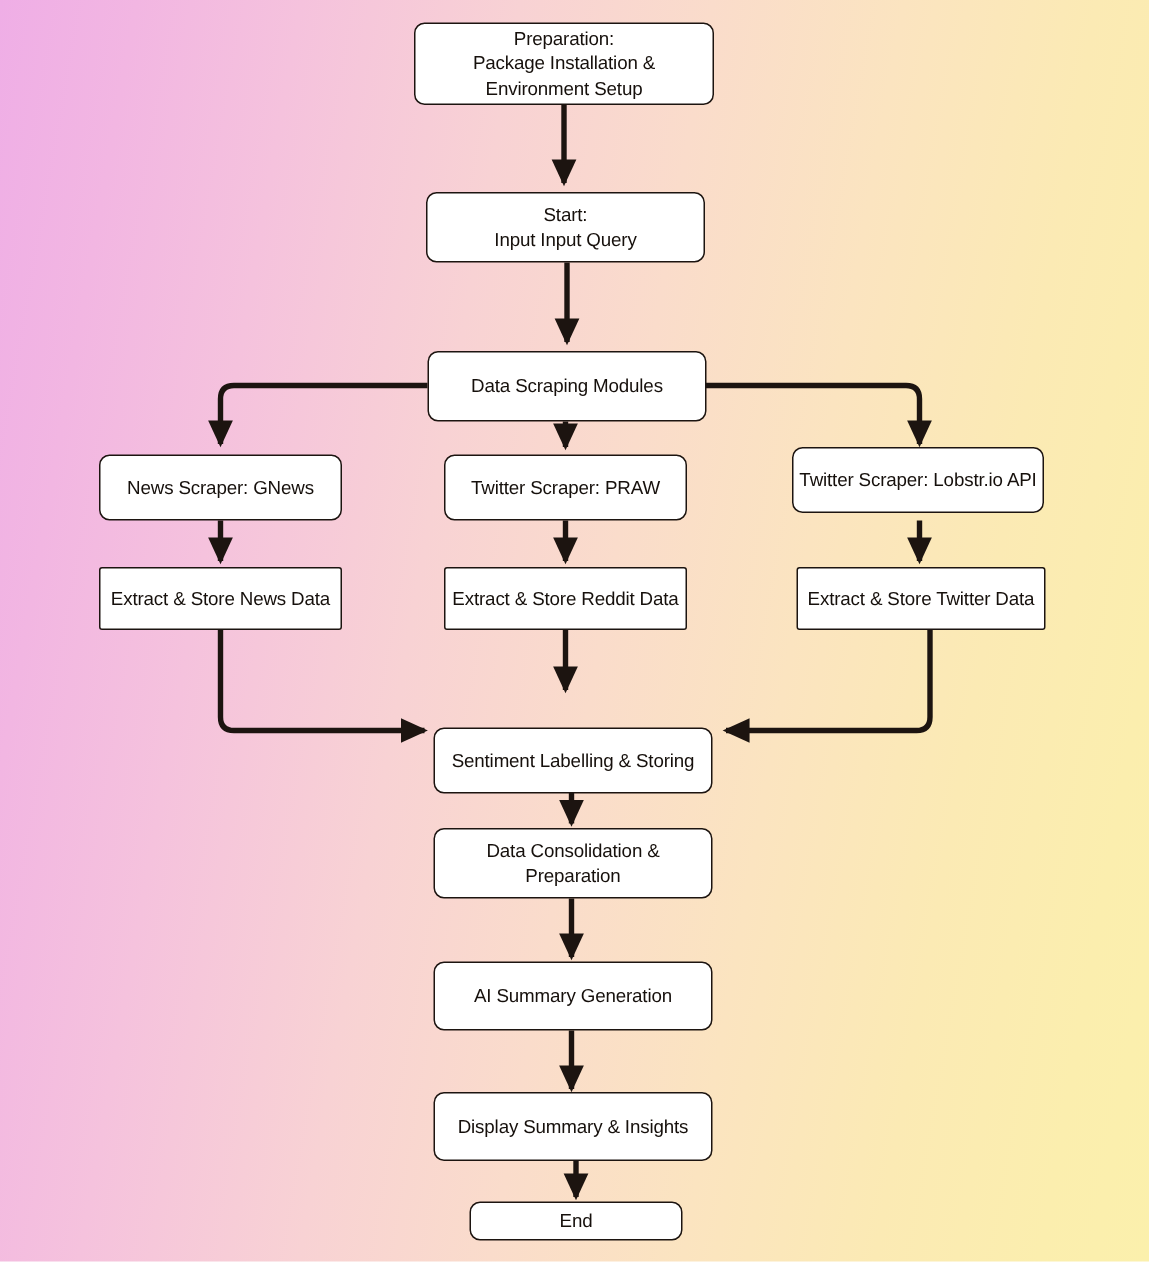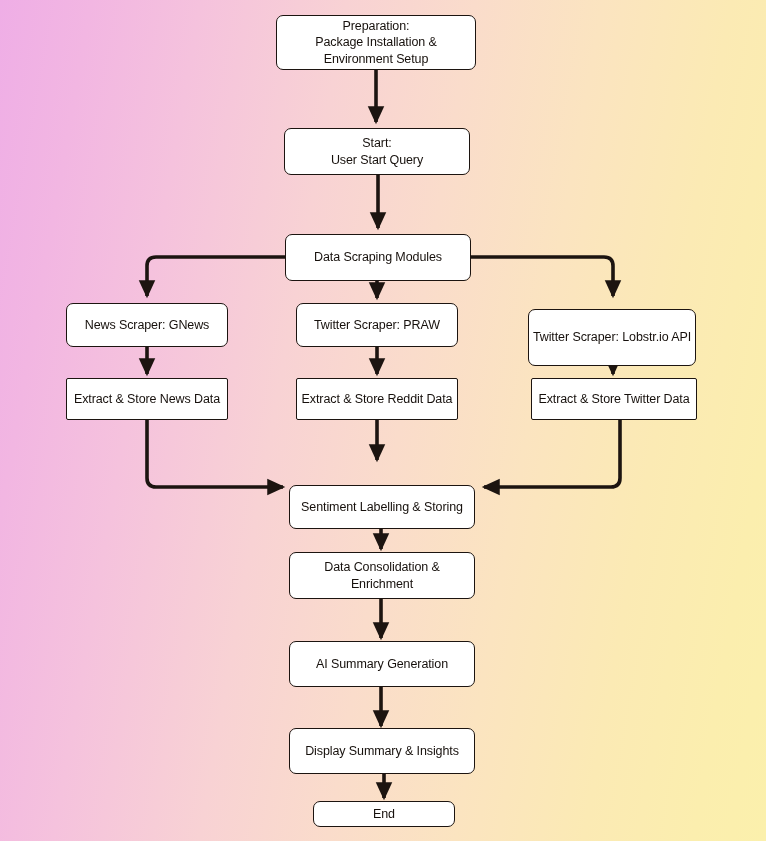--- a/index.html
+++ b/index.html
@@ -109,21 +109,21 @@
     <div class="wrap">
       <span class="ttl">Preparation:</span><br>
       <span class="sub">Package Installation &amp;</span><br>
       <span class="sub">Environment Setup</span>
     </div>
   </div>
 
   <div class="node multiline" style="left:284px; top:128px; width:186px; height:47px;">
     <div class="wrap">
       <span class="ttl">Start:</span><br>
-      <span class="sub">User Start Query</span>
+      <span class="sub">Input Input Query</span>
     </div>
   </div>
 
   <div class="node" style="left:285px; top:234px; width:186px; height:47px;">
     <div class="wrap">
       <span class="ttl">Data Scraping Modules</span>
     </div>
   </div>
 
   <div class="node" style="left:66px; top:303px; width:162px; height:44px;">
@@ -131,21 +131,21 @@
       <span class="ttl">News Scraper:</span><span class="reg">&nbsp;</span><span class="reg">GNews</span>
     </div>
   </div>
 
   <div class="node" style="left:296px; top:303px; width:162px; height:44px;">
     <div class="wrap">
       <span class="ttl">Twitter Scraper:</span><span class="reg">&nbsp;</span><span class="reg">PRAW</span>
     </div>
   </div>
 
-  <div class="node" style="left:528px; top:309px; width:168px; height:57px;">
+  <div class="node" style="left:528px; top:298px; width:168px; height:44px;">
     <div class="wrap">
       <span class="ttl">Twitter Scraper:</span><span class="reg">&nbsp;</span><span class="reg">Lobstr.io API</span>
     </div>
   </div>
 
   <div class="node sharp" style="left:66px; top:378px; width:162px; height:42px;">
     <div class="wrap">
       <span class="ttl">Extract &amp; Store News Data</span>
     </div>
   </div>
@@ -164,21 +164,21 @@
 
   <div class="node" style="left:289px; top:485px; width:186px; height:44px;">
     <div class="wrap">
       <span class="ttl">Sentiment Labelling &amp; Storing</span>
     </div>
   </div>
 
   <div class="node multiline" style="left:289px; top:552px; width:186px; height:47px;">
     <div class="wrap">
       <span class="ttl">Data Consolidation &amp;</span><br>
-      <span class="ttl">Enrichment</span>
+      <span class="ttl">Preparation</span>
     </div>
   </div>
 
   <div class="node" style="left:289px; top:641px; width:186px; height:46px;">
     <div class="wrap">
       <span class="ttl">AI Summary Generation</span>
     </div>
   </div>
 
   <div class="node" style="left:289px; top:728px; width:186px; height:46px;">

